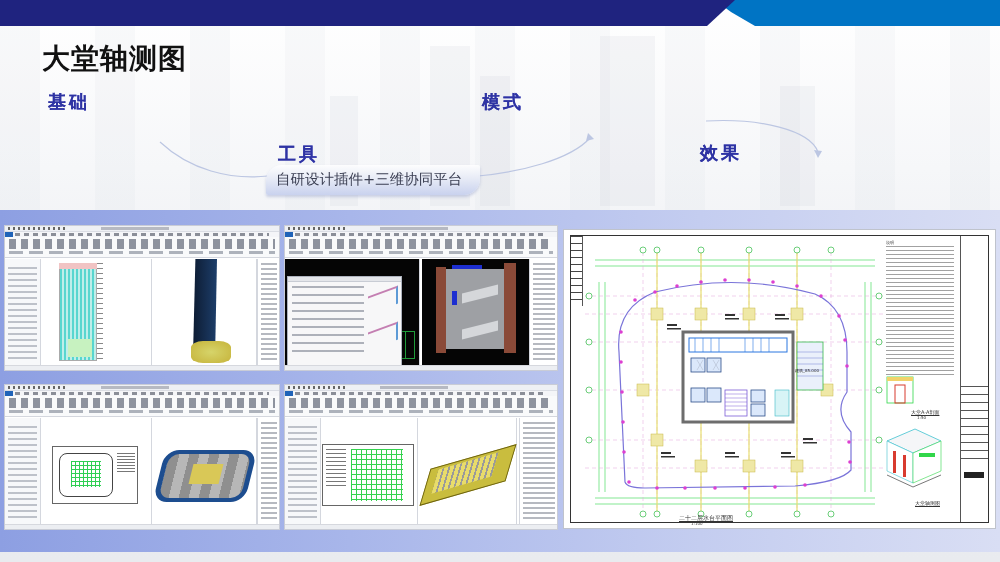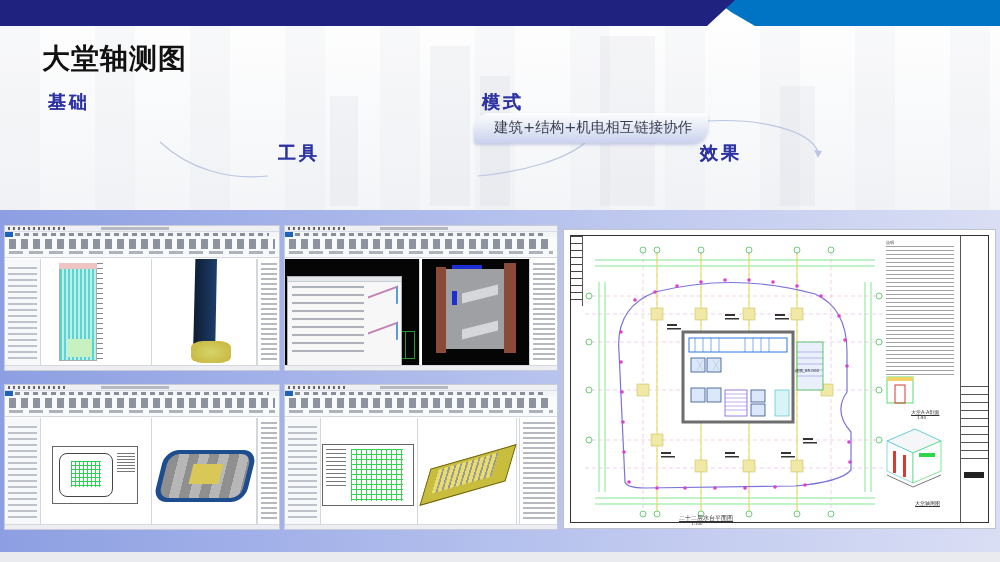--- a/index.html
+++ b/index.html
@@ -123,26 +123,26 @@
   <polygon points="588,133 594,139 586,141" fill="#bcc6e2"></polygon>
   <path d="M706 121 C 760 118, 810 130, 818 152" stroke="#bcc6e2" stroke-width="1.2" fill="none"></path>
   <polygon points="814,150 822,151 818,158" fill="#bcc6e2"></polygon>
 </svg>
 
 <div class="pill-group" style="left:40px;top:92px;">
   <div class="pill-head">基础</div>
 </div>
 
 <div class="pill-group" style="left:266px;top:144px;">
-  <div class="pill-head" style="padding-left:12px;font-family:Liberation Mono, monospace;">工具</div>
+  <div class="pill-head" style="padding-left:12px;">工具</div>
+  <div class="pill-body" style="width:214px;">自研设计插件+三维协同平台</div>
 </div>
 
 <div class="pill-group" style="left:474px;top:92px;">
   <div class="pill-head" style="padding-left:8px;">模式</div>
-  <div class="pill-body" style="width:234px;padding-left:20px;">建筑+结构+机电相互链接协作</div>
 </div>
 
 <div class="pill-group" style="left:688px;top:143px;">
   <div class="pill-head" style="padding-left:12px;">效果</div>
 </div>
 
 <div class="panel"></div>
 
 <div class="shot" style="left:4px;top:225px;width:276px;height:146px;">
   <div class="titlebar" style="position:relative;">

